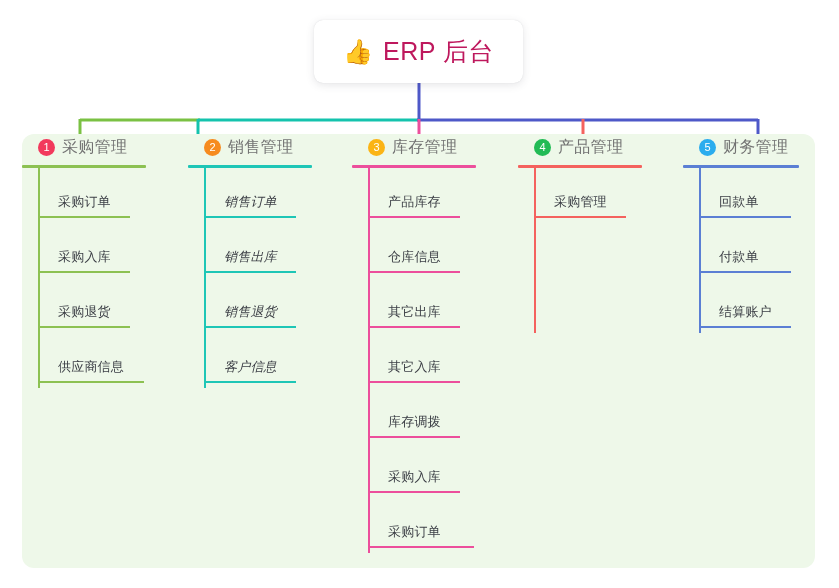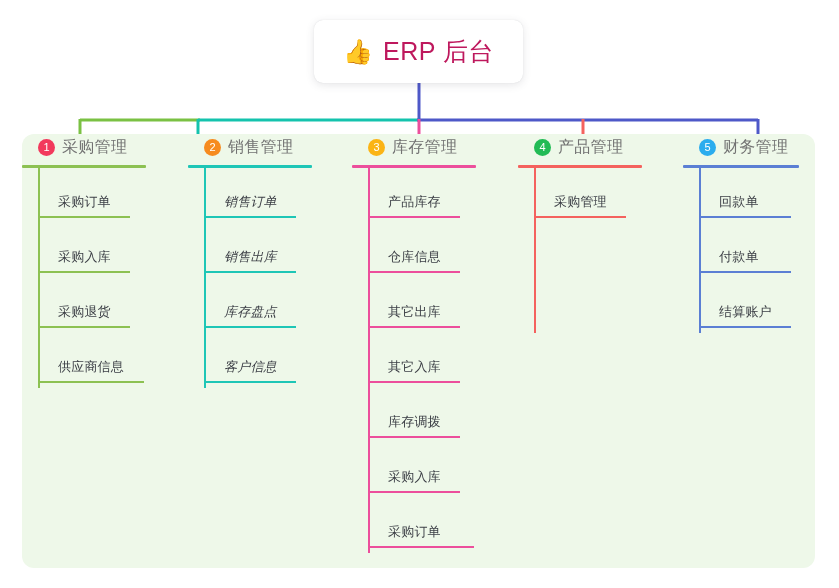--- a/index.html
+++ b/index.html
@@ -191,21 +191,21 @@
         <div class="spine" style="background: rgb(30, 198, 182);"></div>
         <div class="leaf">
           <span class="leaf-text">销售订单</span>
           <div class="leaf-underline" style="background: rgb(30, 198, 182); width: 92px;"></div>
         </div>
         <div class="leaf">
           <span class="leaf-text">销售出库</span>
           <div class="leaf-underline" style="background: rgb(30, 198, 182); width: 92px;"></div>
         </div>
         <div class="leaf">
-          <span class="leaf-text">库存盘点</span>
+          <span class="leaf-text">销售退货</span>
           <div class="leaf-underline" style="background: rgb(30, 198, 182); width: 92px;"></div>
         </div>
         <div class="leaf">
           <span class="leaf-text">客户信息</span>
           <div class="leaf-underline" style="background: rgb(30, 198, 182); width: 92px;"></div>
         </div>
       </div>
     </div>
     <div class="column" style="left: 330px;">
       <div class="col-header">

